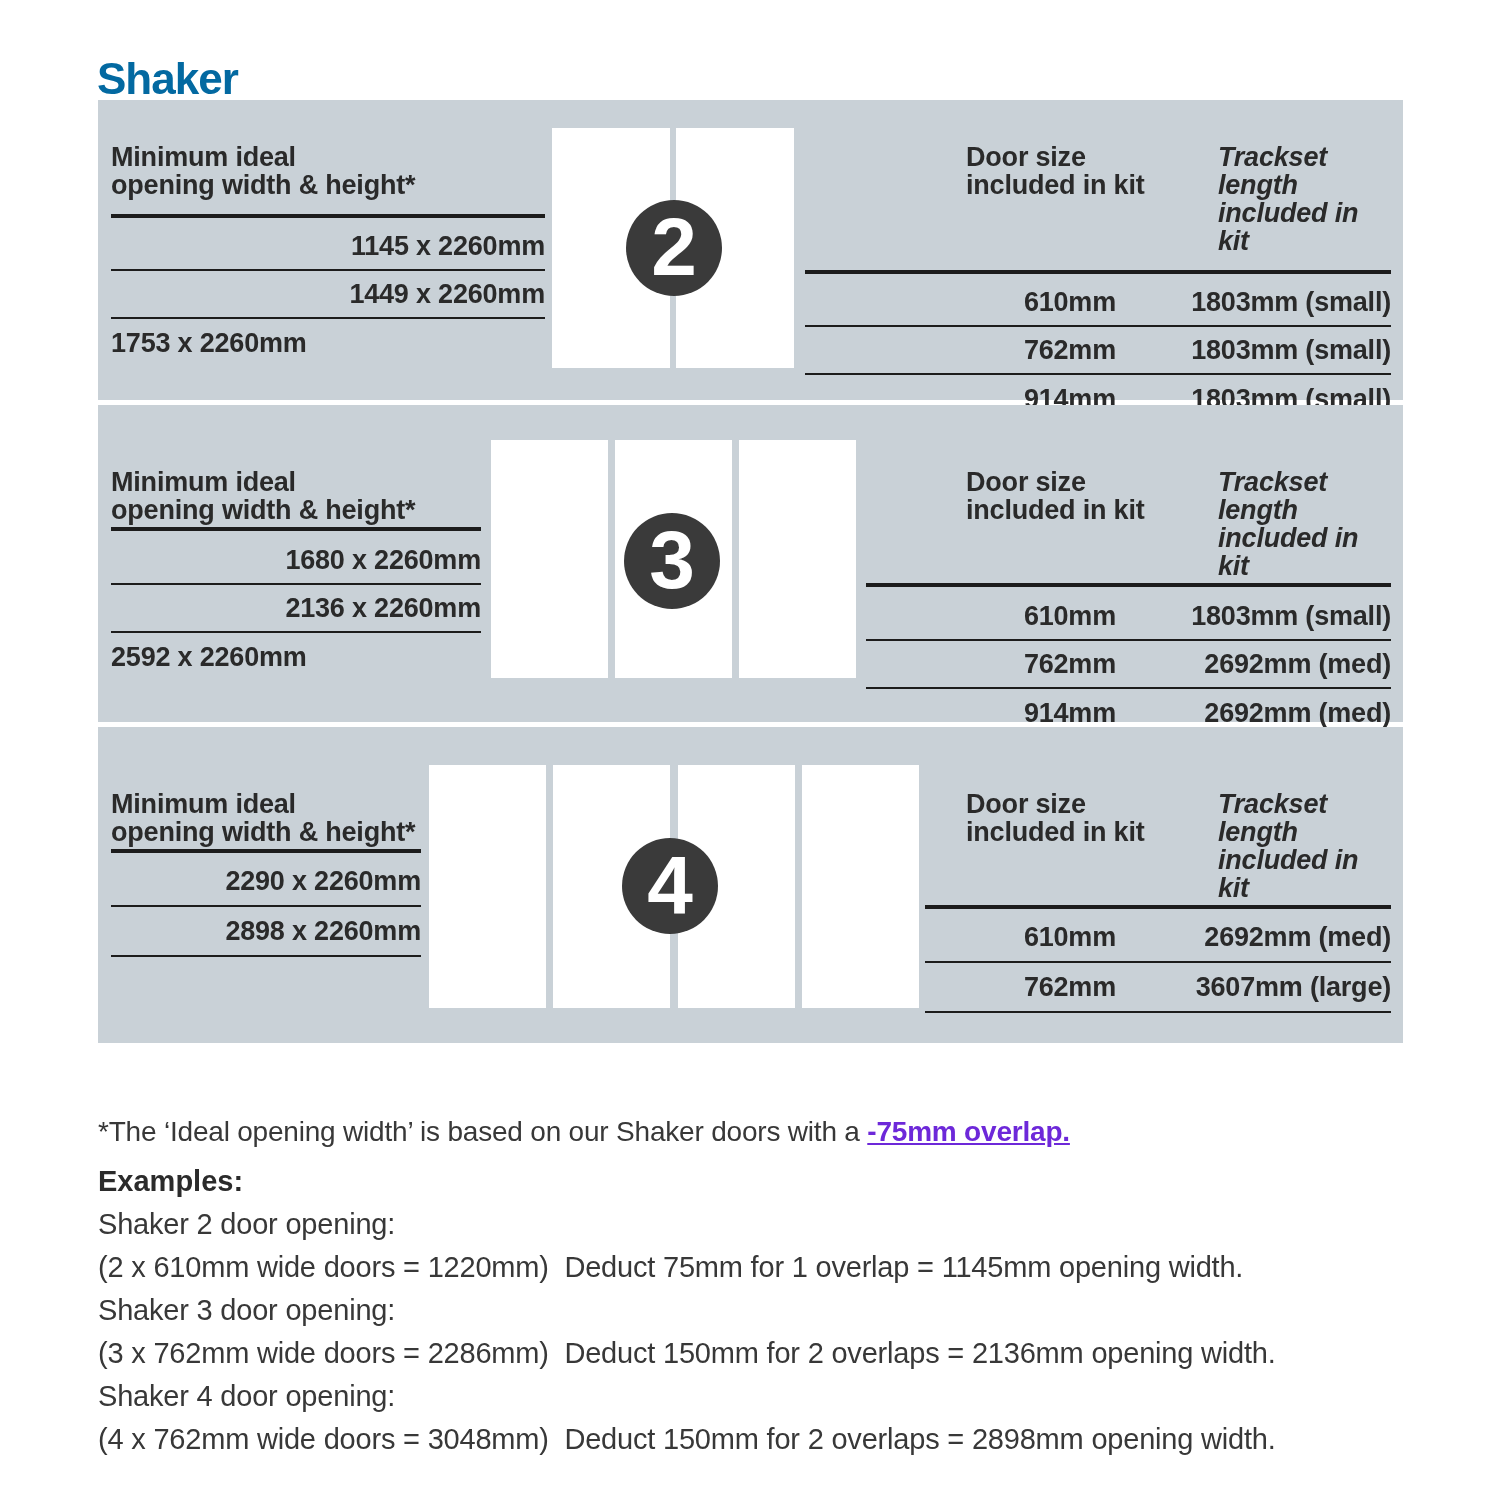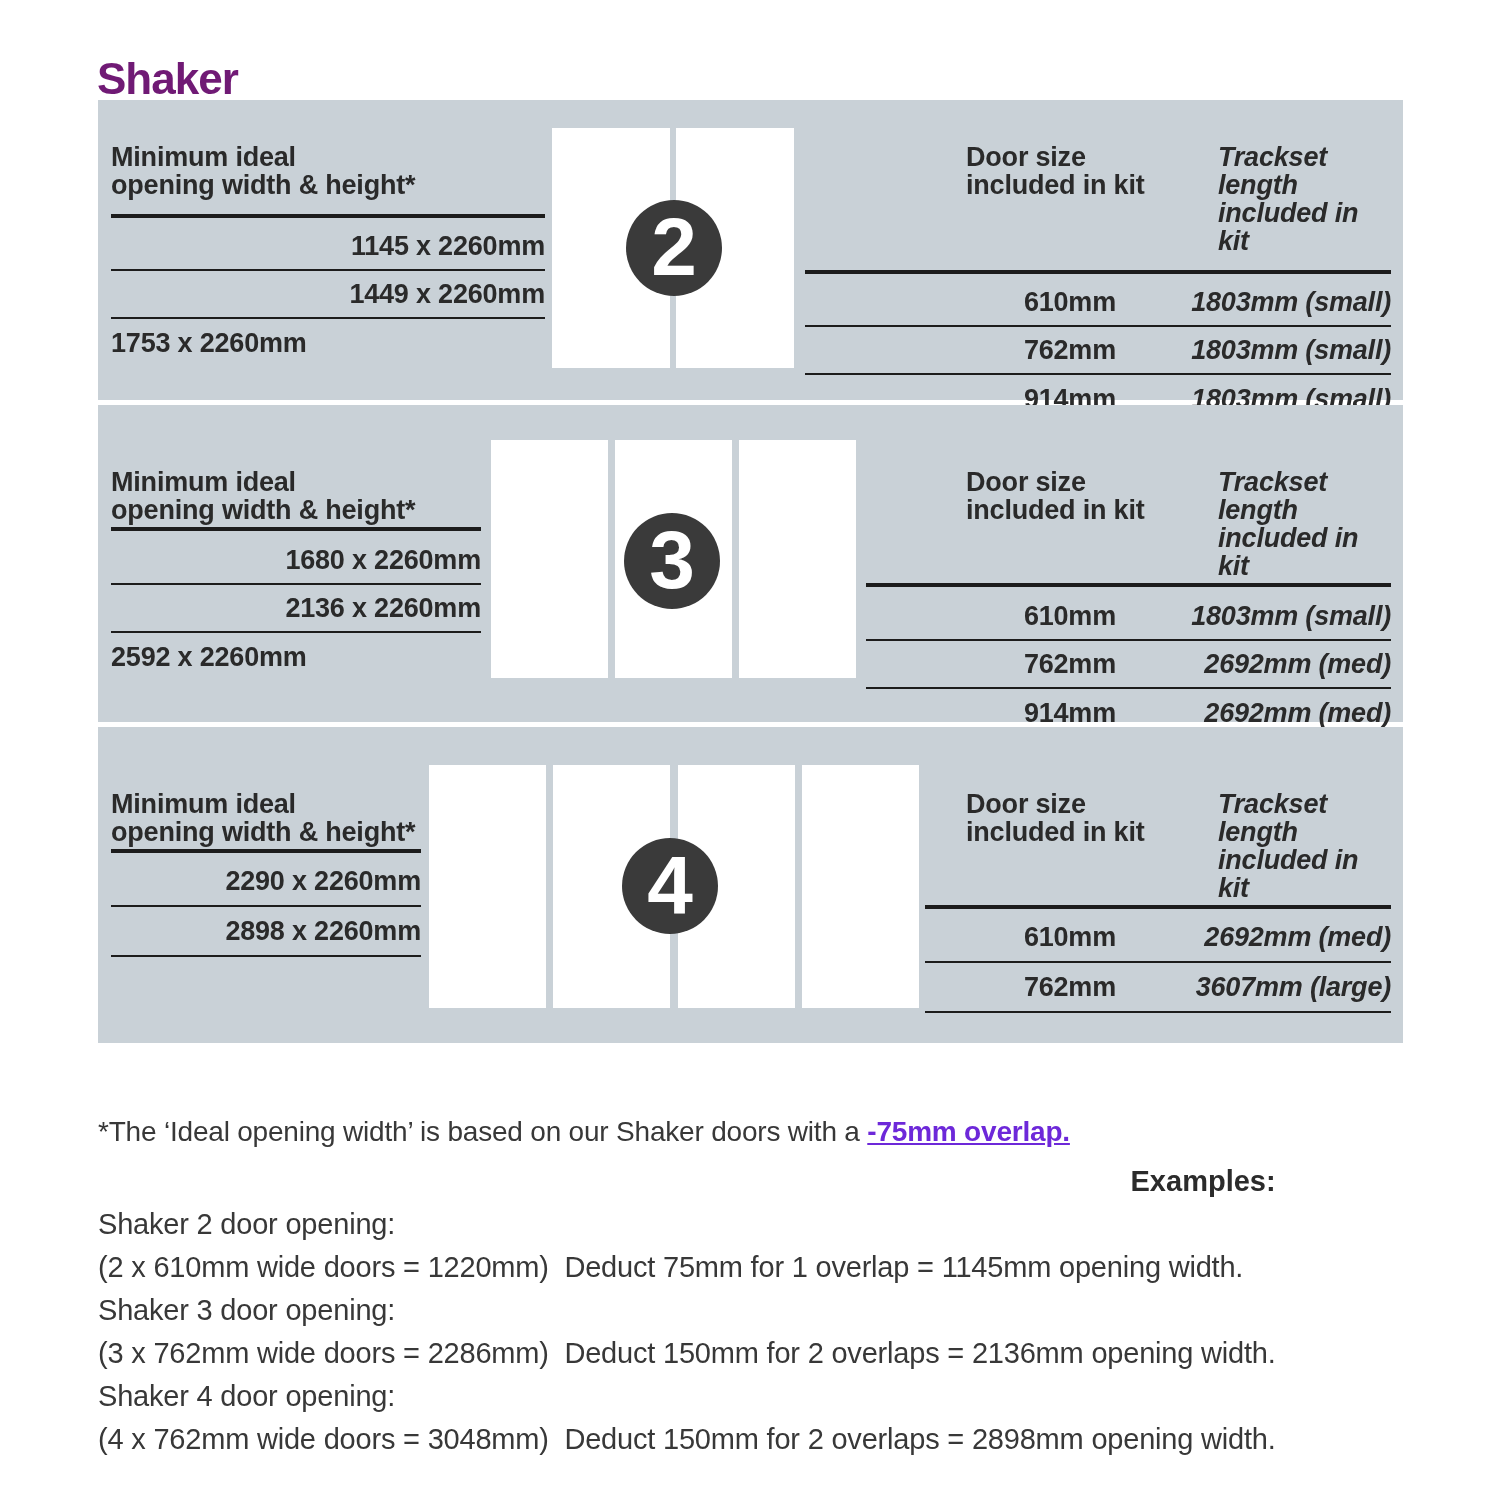--- a/index.html
+++ b/index.html
@@ -4,21 +4,21 @@
 <style>
   html,body { margin:0; padding:0; }
   body {
     width:1500px; height:1500px; position:relative; overflow:hidden;
     background:#ffffff;
     font-family:"Liberation Sans","DejaVu Sans",sans-serif;
     color:var(--text,#2a2a2a);
   }
   .page-title {
     position:absolute; left:97px; top:28px;
-    font-size:44px; line-height:1; letter-spacing:-1px; color:#701a75;
+    font-size:44px; line-height:1; letter-spacing:-1px; color:#0369a1;
   }
   .board { position:absolute; left:98px; top:100px; width:1305px; }
   .panel { position:relative; background:var(--panel-bg,#c9d1d7);padding-left:16px; }
   .p1 { height:300px; --colml:161px; --row-h:48px; --rule-mt:15px; --rule-mb:5px; }
   .p2 { height:317px; --colml:100px; --row-h:48px; --rule-mt:3px;  --rule-mb:6px; }
   .p3 { height:316px; --colml:41px;  --row-h:50px; --rule-mt:3px;  --rule-mb:4px; }
   .sep { height:5px; background:#ffffff; }
 
   .hdr2 { font-size:27px; font-weight:700; line-height:28px; letter-spacing:-0.2px; }
   .rule { height:4px; background:var(--rule,#1c1c1c); margin:var(--rule-mt) 0 var(--rule-mb) 0; }
@@ -34,21 +34,21 @@
   .p3 .lcol { top:63px; width:310px; }
 
   .rcol { position:absolute; }
   .p1 .rcol { top:43px; left:707px; width:586px; }
   .p2 .rcol { top:63px; left:768px; width:525px; }
   .p3 .rcol { top:63px; left:827px; width:466px; }
   .hdr-flex { display:flex;gap:19px; }
   .hd-door { margin-left:var(--colml); width:233px; }
   .hd-track { flex:1;font-style:italic; }
   .c-door { margin-left:var(--colml); width:150px; text-align:right; }
-  .c-track { flex:1; text-align:right;font-style:italic; }
+  .c-track { flex:1; text-align:right; }
 
   .doors { position:absolute; }
   .p1 .doors { left:454px; top:28px; width:242px; height:240px; }
   .p2 .doors { left:393px; top:35px; width:365px; height:238px; }
   .p3 .doors { left:331px; top:38px; width:490px; height:243px; }
   .door { position:absolute; top:0; bottom:0; background:#ffffff; }
   .p1 .door { width:118px; }
   .p1 .door:nth-child(1){left:0;}   .p1 .door:nth-child(2){left:124px;}
   .p2 .door { width:117px; }
   .p2 .door:nth-child(1){left:0;}   .p2 .door:nth-child(2){left:124px;} .p2 .door:nth-child(3){left:248px;}
@@ -65,21 +65,21 @@
   .p1 .badge { left:528px; top:100px; }
   .p2 .badge { left:526px; top:108px; }
   .p3 .badge { left:524px; top:111px; }
 
   .footnote {
     position:absolute; left:98px; top:1088px;
     font-size:28px; letter-spacing:-0.2px; color:#383838; white-space:pre-wrap;
   }
   .footnote b { color:#6d28d9;text-decoration:underline; }
   .examples { position:absolute; left:98px; top:1160px; color:#383838; }
-  .ex-heading { font-size:29px; font-weight:700; line-height:43px; color:#2b2b2b;text-align:right; }
+  .ex-heading { font-size:29px; font-weight:700; line-height:43px; color:#2b2b2b; }
   .ex-label, .ex-detail { font-size:29px; line-height:43px; letter-spacing:-0.2px; white-space:pre-wrap; }
 </style>
 </head>
 <body>
 
 <h1 class="page-title">Shaker</h1>
 
 <div class="board">
 
   <section class="panel p1">

